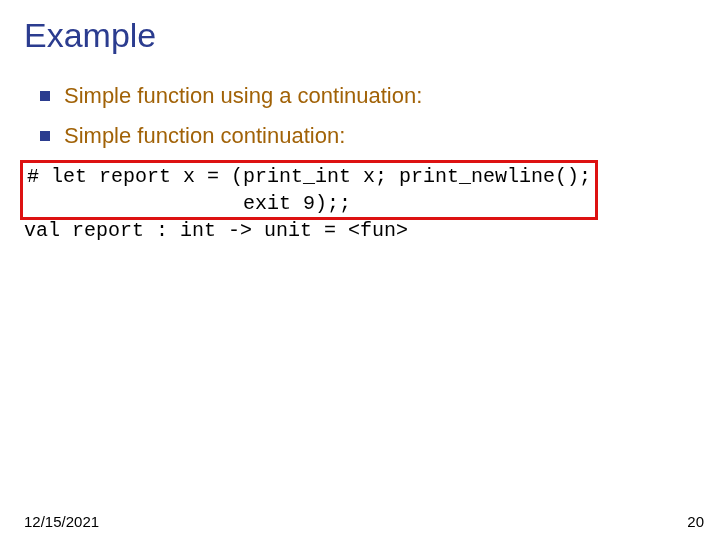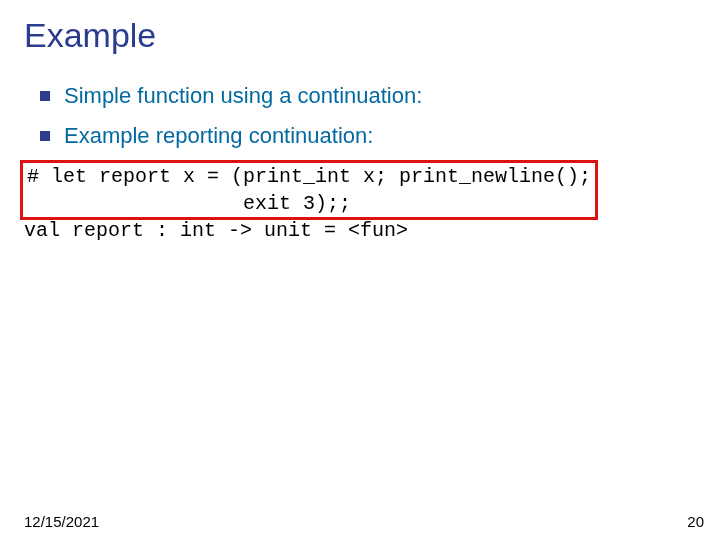--- a/index.html
+++ b/index.html
@@ -1,45 +1,45 @@
 <!DOCTYPE html>
 <html><head>
 <meta charset="utf-8">
 <style>
   * { box-sizing: border-box; margin: 0; padding: 0; }
   html, body { width: 720px; height: 540px; background: #fff; font-family: Arial, Helvetica, sans-serif; }
   .slide { width: 720px; height: 540px; position: relative; padding: 16px 40px 0 24px; }
   .title { color: #2b3c8f; font-size: 34px; font-weight: 400; margin-bottom: 28px; }
   .bullet-row { display: flex; align-items: center; margin: 10px 0 14px 16px; }
   .bullet-sq { width: 10px; height: 10px; background: #2b3c8f; margin-right: 14px; flex: 0 0 auto; }
-  .bullet-text { font-size: 22px; color: #0369a1; }
+  .bullet-text { font-size: 22px; color: #a16207; }
   .code-block { font-family: "Courier New", Courier, monospace; font-size: 20px; line-height: 1.35; white-space: pre; color: #000; margin: 2px 0 18px 0; }
   .hl { display: inline-block; border: 3px solid #d11; padding: 0 4px; margin: -3px -4px; }
   .footer { position: absolute; bottom: 10px; left: 24px; right: 16px; display: flex; justify-content: space-between; font-size: 15px; color: #000; }
 </style>
 </head>
 <body>
 
 <div class="slide">
 
   <h1 class="title">Example</h1>
 
   <div class="bullet-row">
     <span class="bullet-sq"></span>
     <span class="bullet-text">Simple function using a continuation:</span>
   </div>
 
 
   <div class="bullet-row">
     <span class="bullet-sq"></span>
-    <span class="bullet-text">Example reporting continuation:</span>
+    <span class="bullet-text">Simple function continuation:</span>
   </div>
 
   <div class="code-block"><span class="hl"># let report x = (print_int x; print_newline();
-                  exit 3);;</span>
+                  exit 9);;</span>
 <span>val report : int -&gt; unit = &lt;fun&gt;</span></div>
 
   <div class="footer">
     <span>12/15/2021</span>
     <span>20</span>
   </div>
 
 </div>
 
 </body></html>

